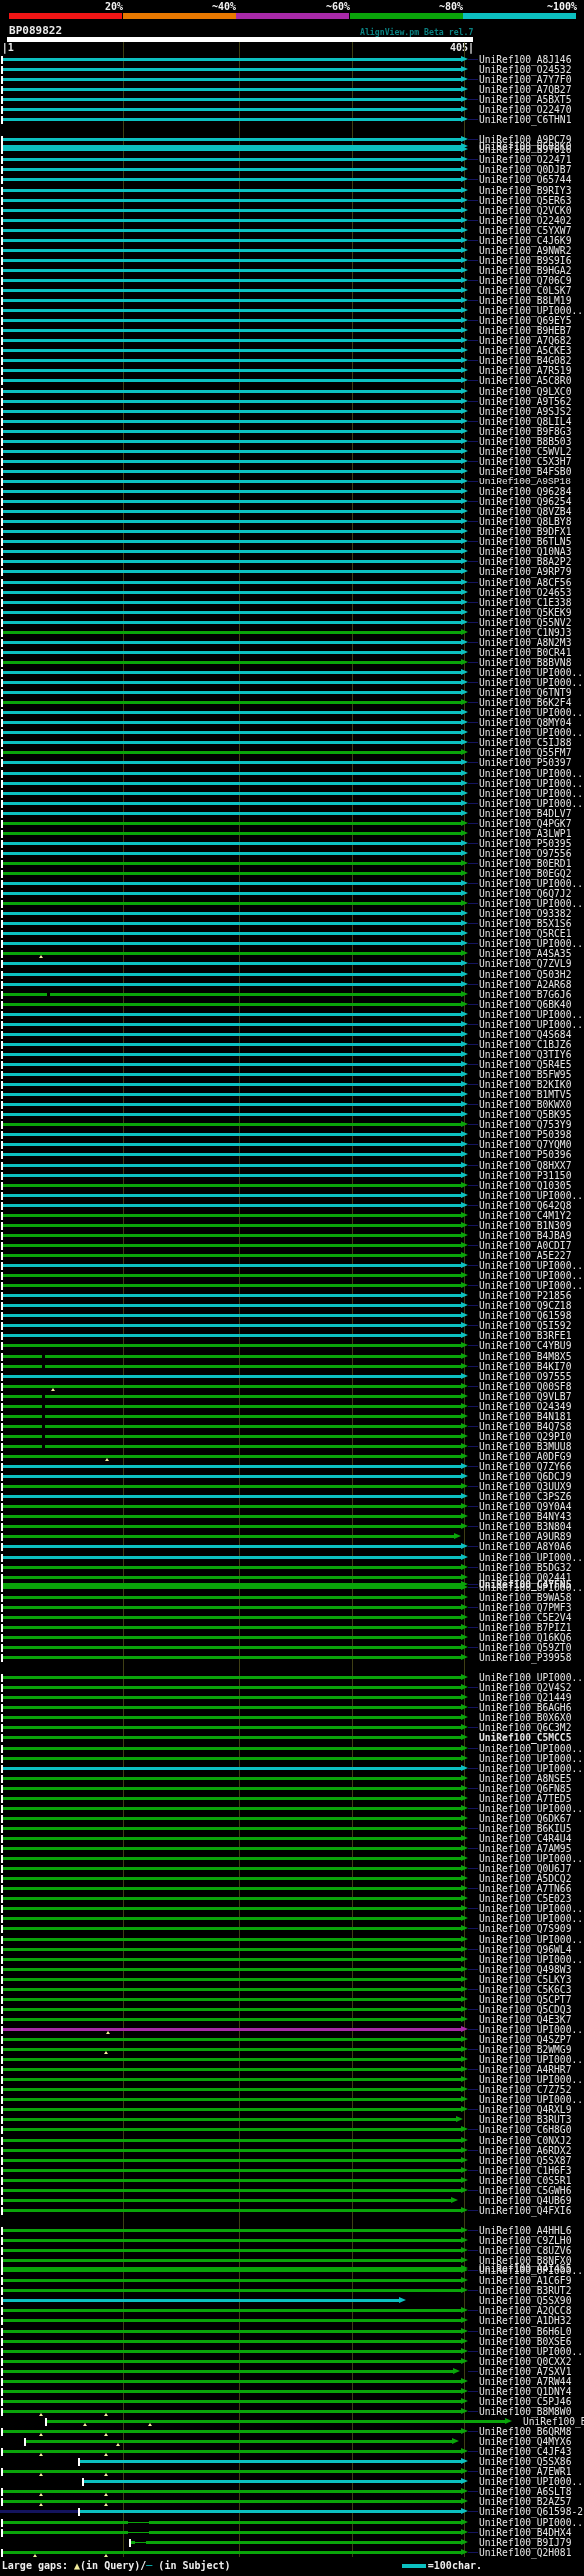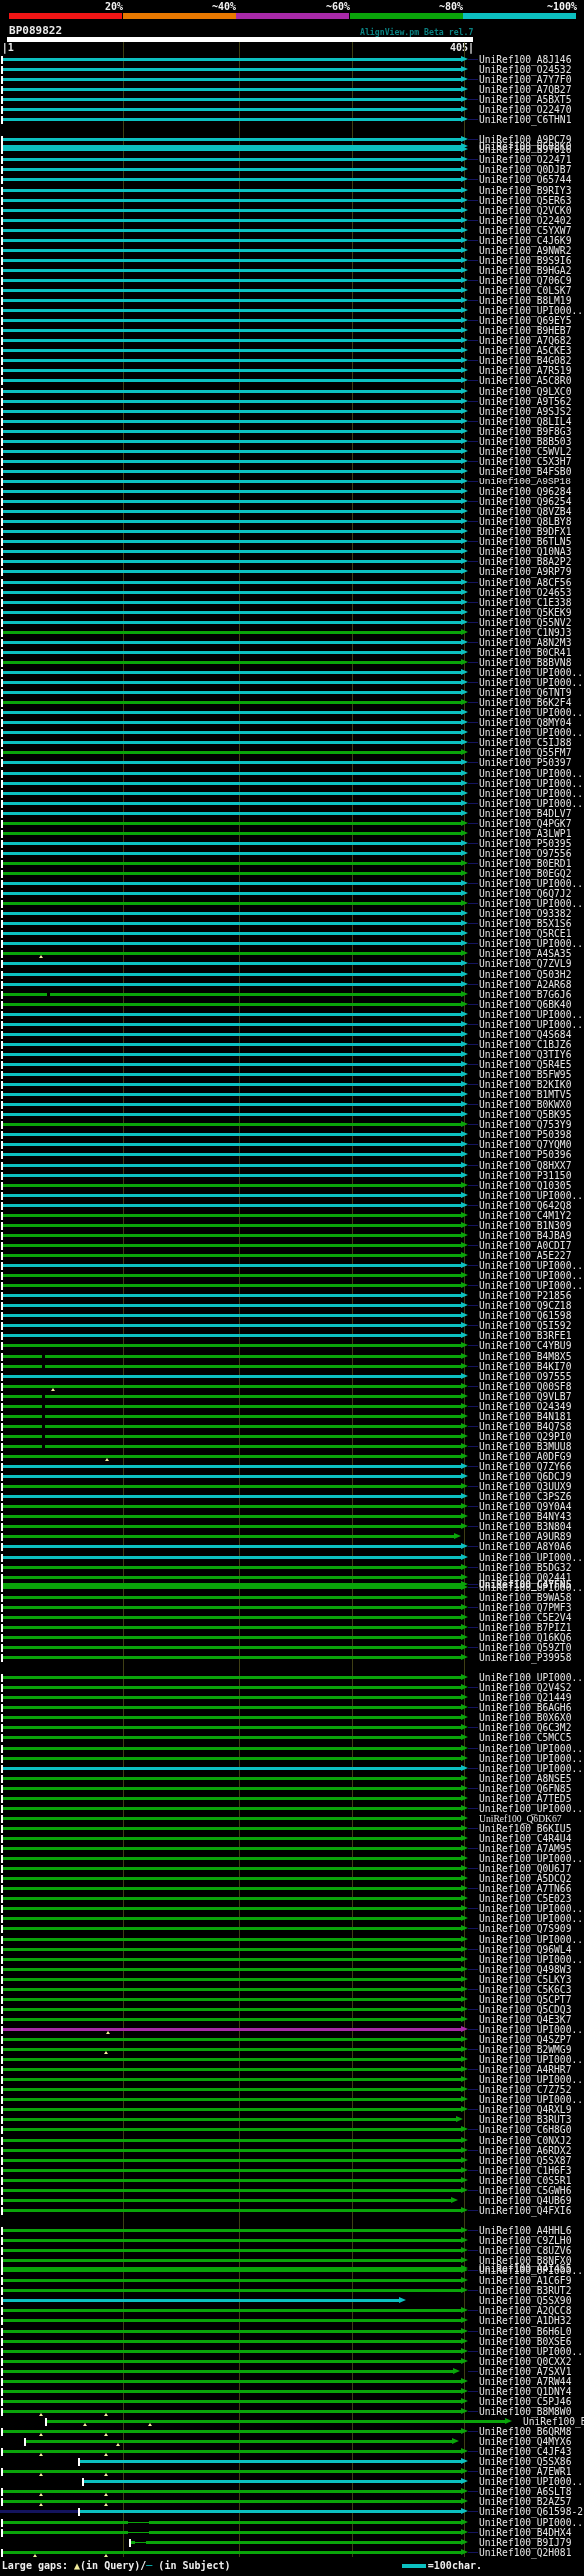--- a/index.html
+++ b/index.html
@@ -1151,21 +1151,21 @@
         <div class="arrow" style="left: 461px; border-left: 7.3px solid rgb(10, 164, 10);"></div>
         <div class="hit-label">UniRef100_B0X6X0</div>
       </div>
       <div class="hit-row" style="top: 1723px;">
         <div class="hit-line" style="left: 1.8px; width: 460px; top: 2.7px; background: rgb(10, 164, 10);"></div>
         <div class="start-tick" style="left: 0.9px;"></div>
         <div class="arrow" style="left: 461px; border-left: 7.3px solid rgb(10, 164, 10);"></div>
         <div class="connector"></div>
         <div class="hit-label">UniRef100_Q6C3M2</div>
       </div>
-      <div class="hit-row" style="top: 1733px;">
+      <div class="hit-row" style="top: 1733px; font-weight: bold;">
         <div class="hit-line" style="left: 1.8px; width: 460px; top: 2.7px; background: rgb(10, 164, 10);"></div>
         <div class="start-tick" style="left: 0.9px;"></div>
         <div class="arrow" style="left: 461px; border-left: 7.3px solid rgb(10, 164, 10);"></div>
         <div class="hit-label">UniRef100_C5MCC5</div>
       </div>
       <div class="hit-row" style="top: 1744px;">
         <div class="hit-line" style="left: 1.8px; width: 460px; top: 2.7px; background: rgb(10, 164, 10);"></div>
         <div class="start-tick" style="left: 0.9px;"></div>
         <div class="arrow" style="left: 461px; border-left: 7.3px solid rgb(10, 164, 10);"></div>
         <div class="connector"></div>
@@ -1203,21 +1203,21 @@
         <div class="arrow" style="left: 461px; border-left: 7.3px solid rgb(10, 164, 10);"></div>
         <div class="hit-label">UniRef100_A7TED5</div>
       </div>
       <div class="hit-row" style="top: 1804px;">
         <div class="hit-line" style="left: 1.8px; width: 460px; top: 2.7px; background: rgb(10, 164, 10);"></div>
         <div class="start-tick" style="left: 0.9px;"></div>
         <div class="arrow" style="left: 461px; border-left: 7.3px solid rgb(10, 164, 10);"></div>
         <div class="connector"></div>
         <div class="hit-label">UniRef100_UPI000..</div>
       </div>
-      <div class="hit-row" style="top: 1814px; font-family: Liberation Serif, serif;">
+      <div class="hit-row" style="top: 1814px;">
         <div class="hit-line" style="left: 1.8px; width: 460px; top: 2.7px; background: rgb(10, 164, 10);"></div>
         <div class="start-tick" style="left: 0.9px;"></div>
         <div class="arrow" style="left: 461px; border-left: 7.3px solid rgb(10, 164, 10);"></div>
         <div class="hit-label">UniRef100_Q6DK67</div>
       </div>
       <div class="hit-row" style="top: 1824px;">
         <div class="hit-line" style="left: 1.8px; width: 460px; top: 2.7px; background: rgb(10, 164, 10);"></div>
         <div class="start-tick" style="left: 0.9px;"></div>
         <div class="arrow" style="left: 461px; border-left: 7.3px solid rgb(10, 164, 10);"></div>
         <div class="connector"></div>

